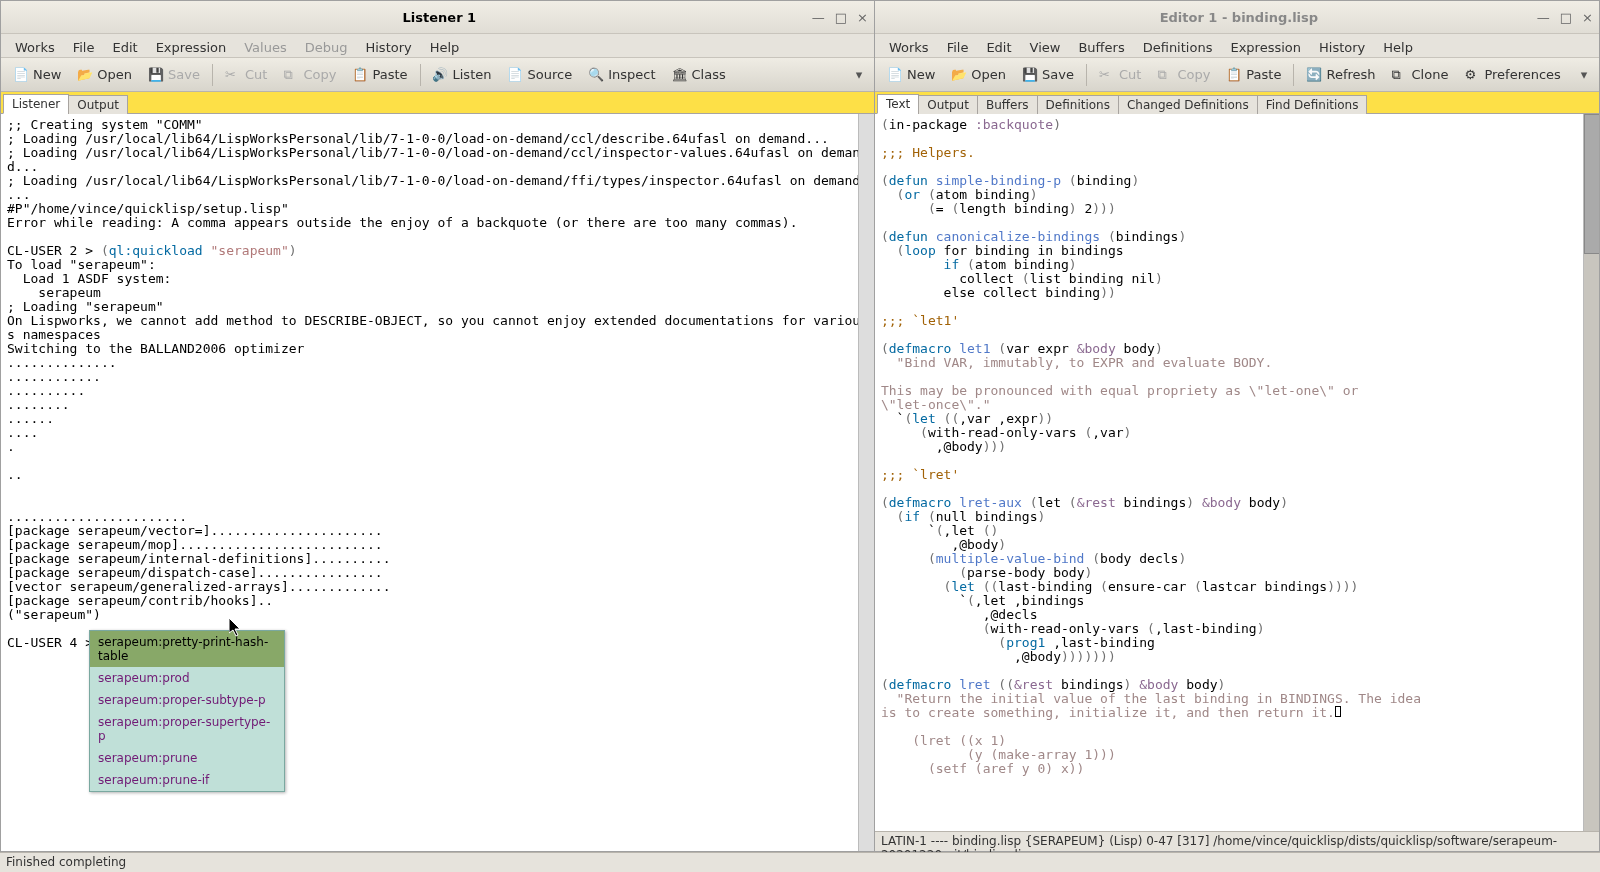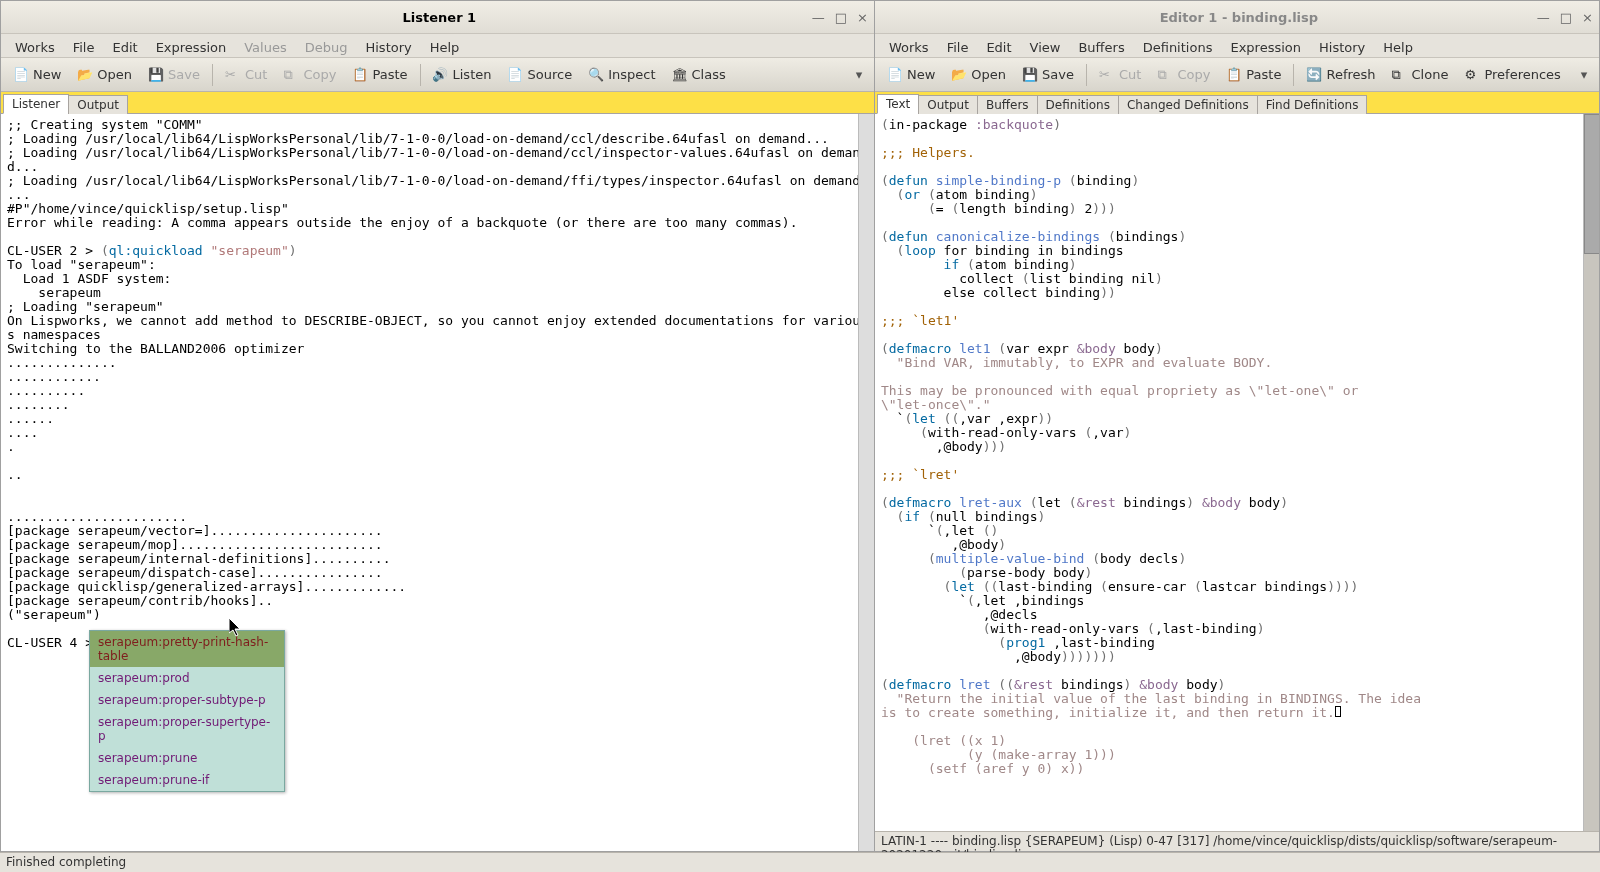--- a/index.html
+++ b/index.html
@@ -39,21 +39,21 @@
 .fn { color:#5078c8; }
 .amp { color:#8a6890; }
 .comment { color:#a16207; }
 .docstr { color:#a08888; }
 
 .hl-input { background:#b8d8d8; padding:0 1px; }
 .cursor-block { display:inline-block; width:7px; height:13px; background:#000; vertical-align: text-bottom; }
 
 .autocomplete { position:absolute; left:88px; top:516px; width:196px; background:#c0e0d8; border:1px solid #7aa8a0; font-family:"DejaVu Sans",sans-serif; font-size:12px; box-shadow:1px 1px 3px rgba(0,0,0,.3); }
 .ac-item { padding:4px 8px; color:#701a75; }
-.ac-item.sel { background:#88a868; color:#7f1d1d; }
+.ac-item.sel { background:#88a868; color:#000000; }
 
 .mouse { position:absolute; left:228px; top:504px; width:14px; height:20px; pointer-events:none; }
 </style>
 </head>
 <body>
 
 <div class="desktop">
 
   <div class="window pane-left">
     <div class="titlebar">
@@ -151,21 +151,21 @@
 <span>.</span>
 <span></span>
 <span>..</span>
 <span></span>
 <span></span>
 <span>.......................</span>
 <span>[package serapeum/vector=]......................</span>
 <span>[package serapeum/mop]..........................</span>
 <span>[package serapeum/internal-definitions]..........</span>
 <span>[package serapeum/dispatch-case]................</span>
-<span>[package quicklisp/generalized-arrays].............</span>
+<span>[vector serapeum/generalized-arrays].............</span>
 <span>[package serapeum/contrib/hooks]..</span>
 <span>("serapeum")</span>
 
 <span>CL-USER 4 &gt; (</span><span class="hl-input">serapeum:pr</span><span class="cursor-block"></span></pre>
       <div class="autocomplete">
         <div class="ac-item sel">serapeum:pretty-print-hash-table</div>
         <div class="ac-item">serapeum:prod</div>
         <div class="ac-item">serapeum:proper-subtype-p</div>
         <div class="ac-item">serapeum:proper-supertype-p</div>
         <div class="ac-item">serapeum:prune</div>

